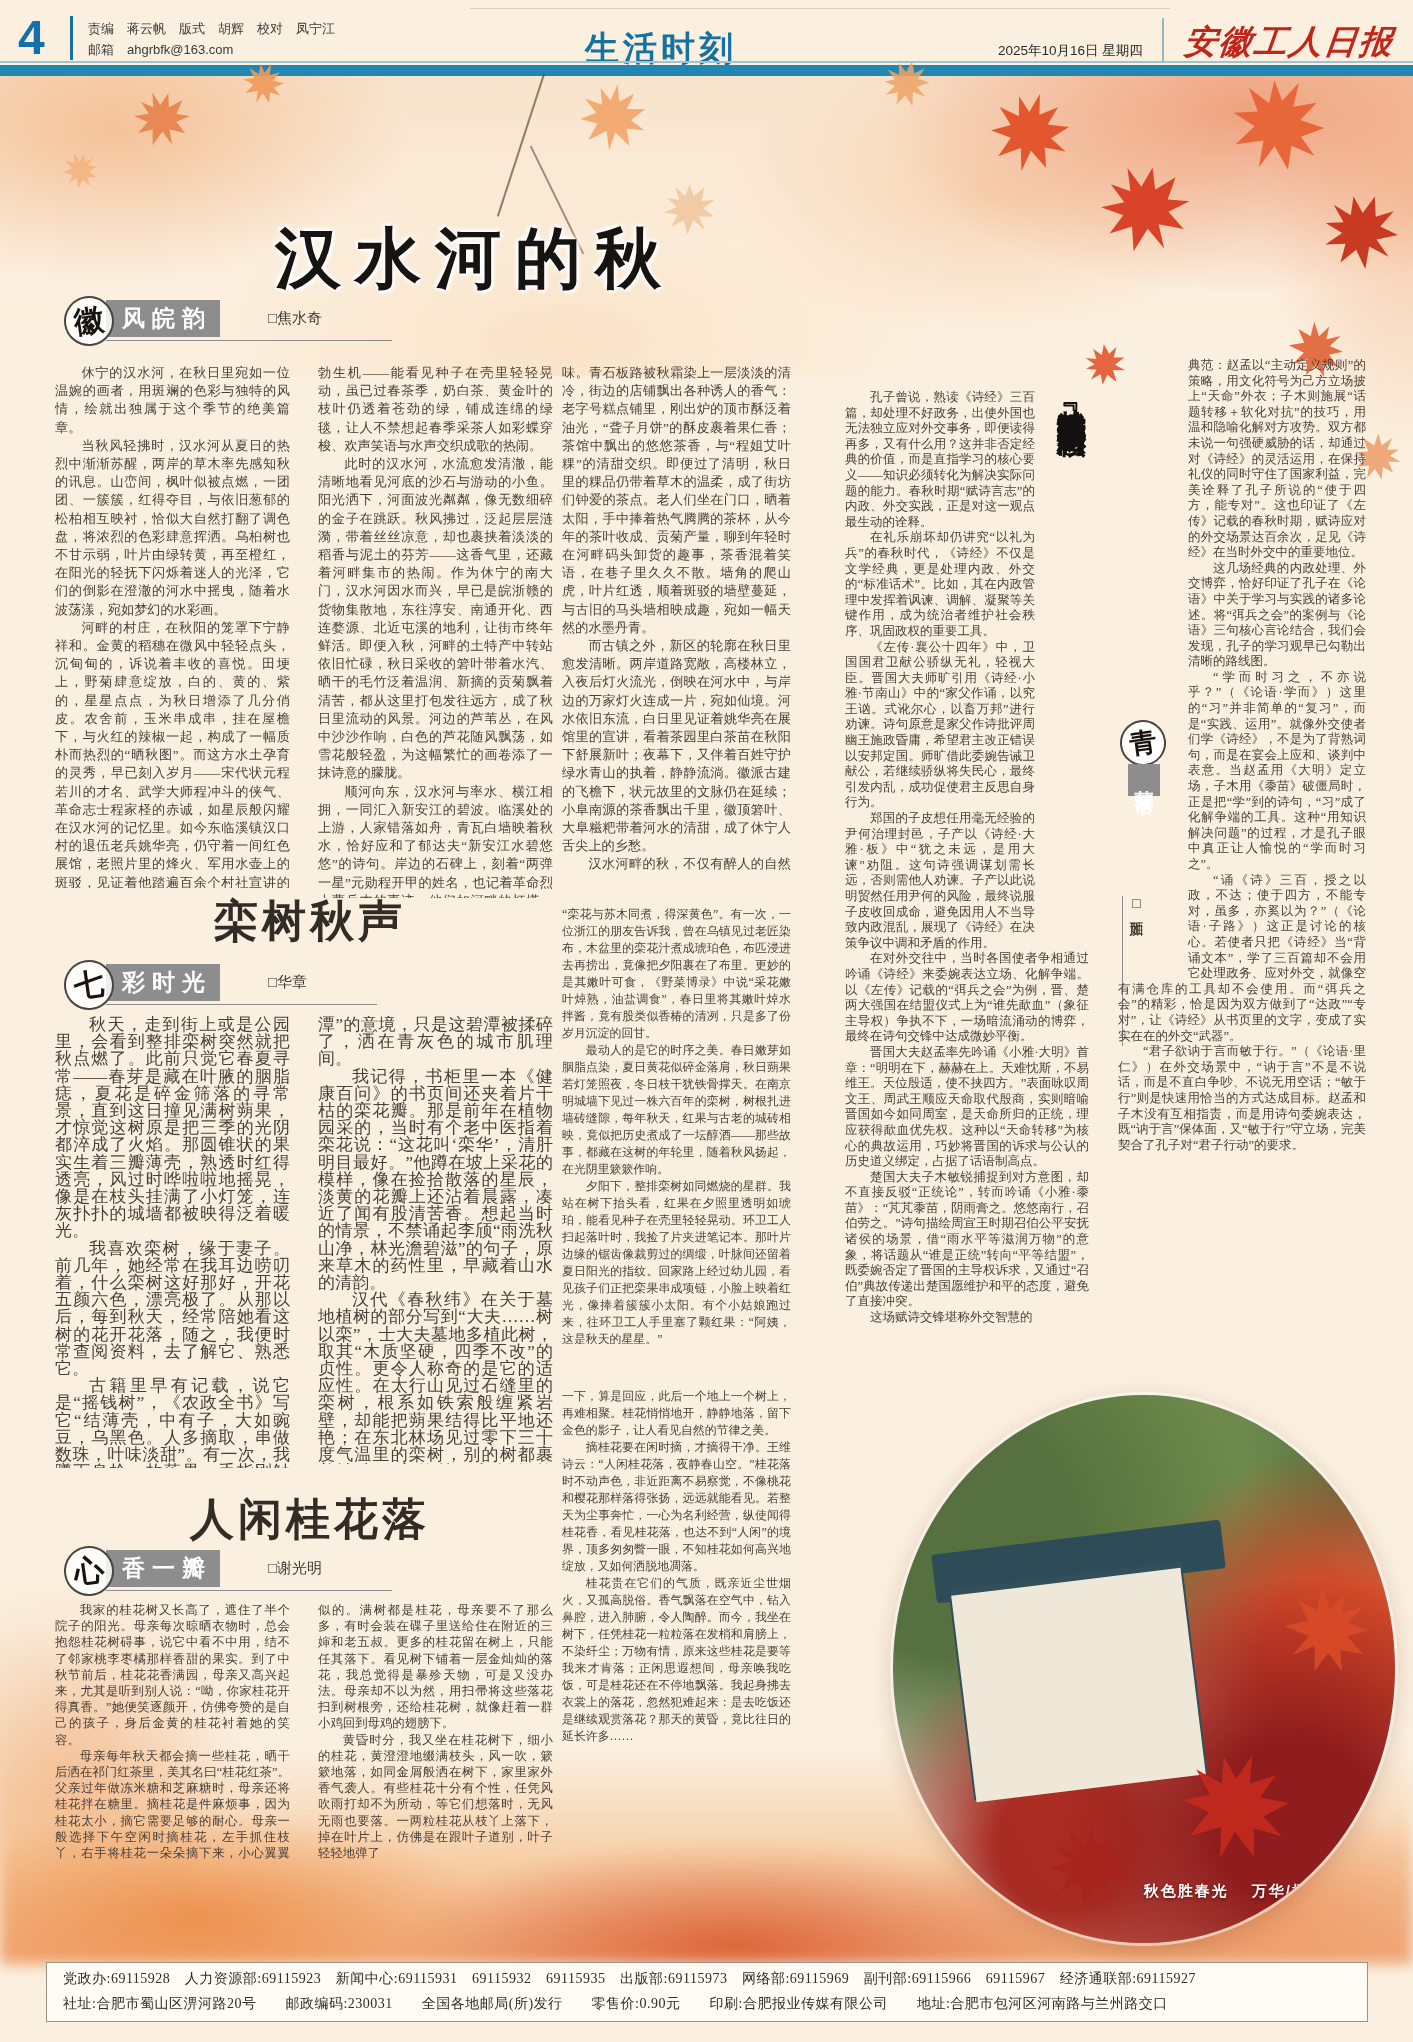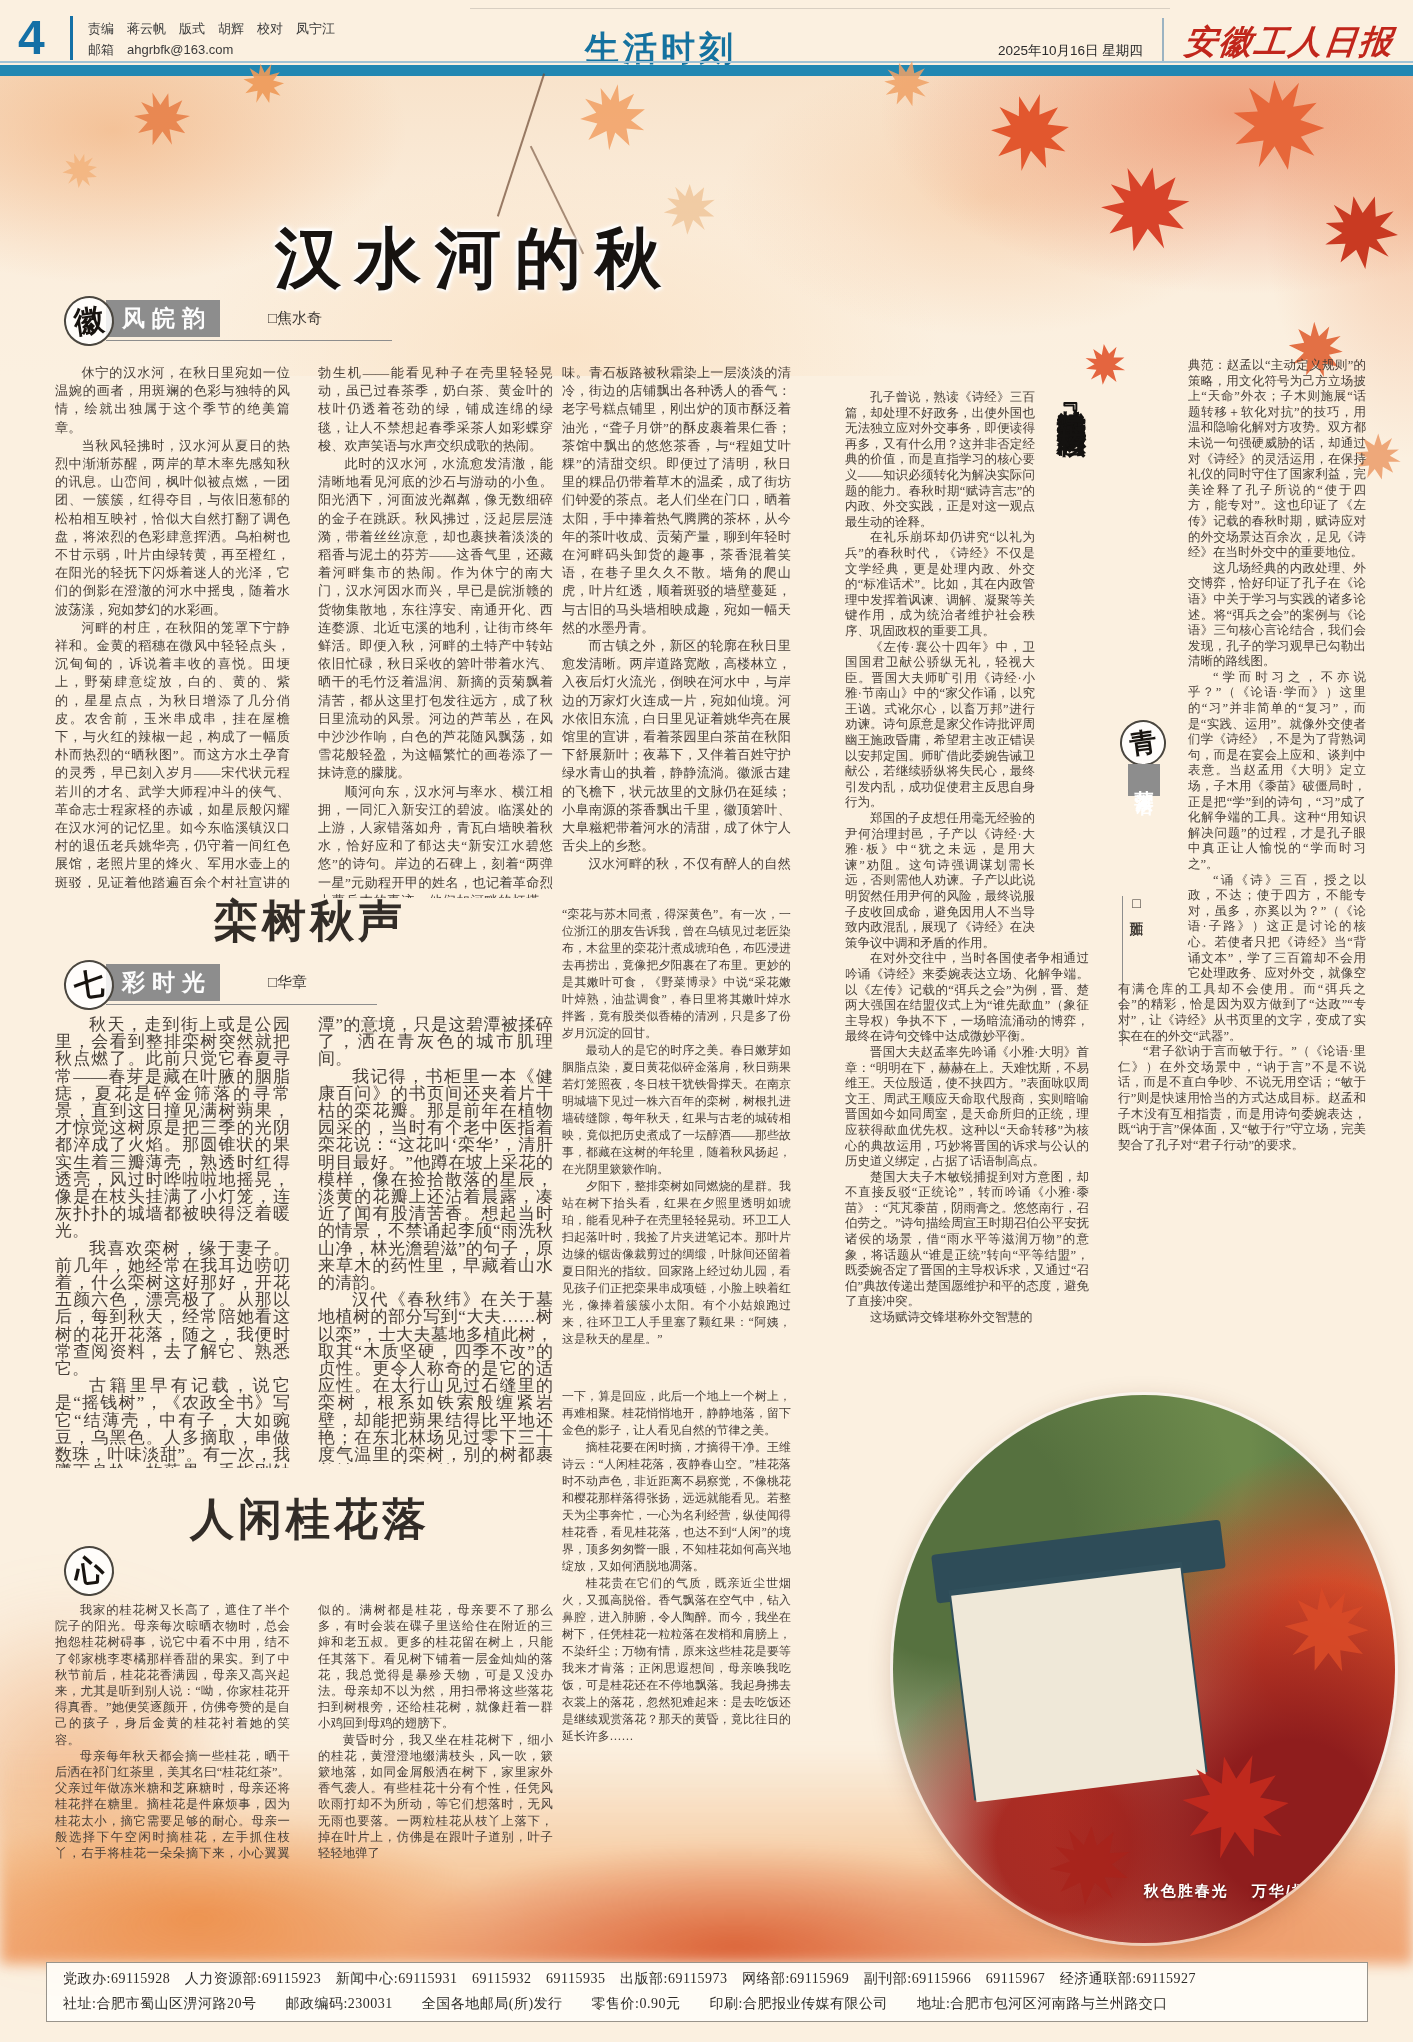--- a/index.html
+++ b/index.html
@@ -209,20 +209,24 @@
   <div class="col dense" style="left:562px;top:906px;width:229px;height:438px;">
       <p class="">“栾花与苏木同煮，得深黄色”。有一次，一位浙江的朋友告诉我，曾在乌镇见过老匠染布，木盆里的栾花汁煮成琥珀色，布匹浸进去再捞出，竟像把夕阳裹在了布里。更妙的是其嫩叶可食，《野菜博录》中说“采花嫩叶焯熟，油盐调食”，春日里将其嫩叶焯水拌酱，竟有股类似香椿的清冽，只是多了份岁月沉淀的回甘。</p>
       <p class="ind">最动人的是它的时序之美。春日嫩芽如胭脂点染，夏日黄花似碎金落肩，秋日蒴果若灯笼照夜，冬日枝干犹铁骨撑天。在南京明城墙下见过一株六百年的栾树，树根扎进墙砖缝隙，每年秋天，红果与古老的城砖相映，竟似把历史煮成了一坛醇酒——那些故事，都藏在这树的年轮里，随着秋风扬起，在光阴里簌簌作响。</p>
       <p class="ind">夕阳下，整排栾树如同燃烧的星群。我站在树下抬头看，红果在夕照里透明如琥珀，能看见种子在壳里轻轻晃动。环卫工人扫起落叶时，我捡了片夹进笔记本。那叶片边缘的锯齿像裁剪过的绸缎，叶脉间还留着夏日阳光的指纹。回家路上经过幼儿园，看见孩子们正把栾果串成项链，小脸上映着红光，像捧着簇簇小太阳。有个小姑娘跑过来，往环卫工人手里塞了颗红果：“阿姨，这是秋天的星星。”</p>
       <p class="ind">是啊，这是秋天的星星。当它的红果在深秋的枝头闪烁，我总觉得，那是千年岁月在向人间眨眼睛。它看过长安的月，听过洛阳的风，守过古墓的寂，最后把所有故事都酿成了这树顶的火焰，准时点燃人间的秋天。</p>
     </div>
 
   <div class="t-sub" style="left:140px;top:1490px;width:340px;">人闲桂花落</div>
   <div class="lbl" style="left:64px;top:1546px;">
     <div class="lbl-circle">心</div>
+    <div class="lbl-tail">
+      <span class="lbl-box">香一瓣</span>
+      <span class="lbl-byline">□谢光明</span>
+    </div>
   </div>
   <div class="col lh16" style="left:55px;top:1602px;width:235px;height:258px;">
       <p class="ind">我家的桂花树又长高了，遮住了半个院子的阳光。母亲每次晾晒衣物时，总会抱怨桂花树碍事，说它中看不中用，结不了邻家桃李枣橘那样香甜的果实。到了中秋节前后，桂花花香满园，母亲又高兴起来，尤其是听到别人说：“呦，你家桂花开得真香。”她便笑逐颜开，仿佛夸赞的是自己的孩子，身后金黄的桂花衬着她的笑容。</p>
       <p class="ind">母亲每年秋天都会摘一些桂花，晒干后洒在祁门红茶里，美其名曰“桂花红茶”。父亲过年做冻米糖和芝麻糖时，母亲还将桂花拌在糖里。摘桂花是件麻烦事，因为桂花太小，摘它需要足够的耐心。母亲一般选择下午空闲时摘桂花，左手抓住枝丫，右手将桂花一朵朵摘下来，小心翼翼地，生怕弄疼树</p>
     </div>
   <div class="col lh16" style="left:318px;top:1602px;width:235px;height:258px;">
       <p class="">似的。满树都是桂花，母亲要不了那么多，有时会装在碟子里送给住在附近的三婶和老五叔。更多的桂花留在树上，只能任其落下。看见树下铺着一层金灿灿的落花，我总觉得是暴殄天物，可是又没办法。母亲却不以为然，用扫帚将这些落花扫到树根旁，还给桂花树，就像赶着一群小鸡回到母鸡的翅膀下。</p>
       <p class="ind">黄昏时分，我又坐在桂花树下，细小的桂花，黄澄澄地缀满枝头，风一吹，簌簌地落，如同金屑般洒在树下，家里家外香气袭人。有些桂花十分有个性，任凭风吹雨打却不为所动，等它们想落时，无风无雨也要落。一两粒桂花从枝丫上落下，掉在叶片上，仿佛是在跟叶子道别，叶子轻轻地弹了</p>
     </div>
   <div class="col dense" style="left:562px;top:1388px;width:229px;height:566px;">

